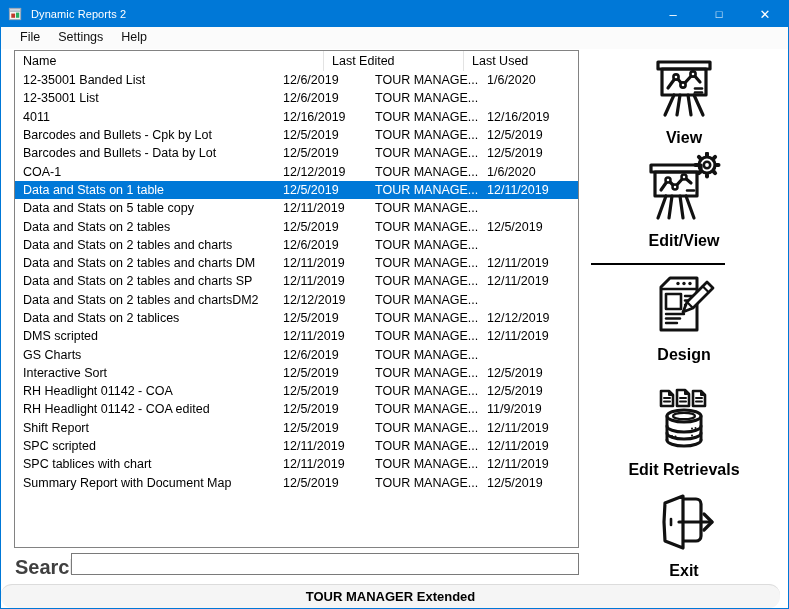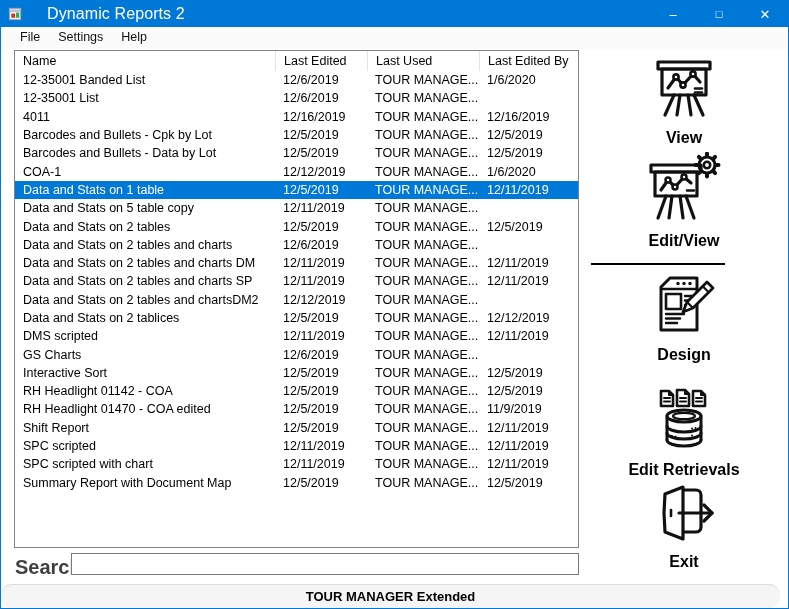--- a/index.html
+++ b/index.html
@@ -11,21 +11,21 @@
     background:#fff; border:1px solid var(--accent,#0078D7);
     overflow:hidden;
   }
 
   
   .titlebar{
     height:26px; background:var(--accent,#0078D7);
     display:flex; align-items:center; color:#fff;
   }
   .app-icon{ margin-left:7px; display:flex; }
-  .title{ margin-left:24px; font-size:16px; letter-spacing:.1px; }
+  .title{ margin-left:8px; font-size:11px; letter-spacing:.1px; }
   .controls{ margin-left:auto; display:flex; height:100%; }
   .ctrl{
     width:46px; height:100%; display:flex; align-items:center; justify-content:center;
     font-size:13px; color:#fff; cursor:default;
   }
   .ctrl.max{ font-size:11px; }
 
   
   .menubar{
     height:22px; background:#fbfbfb; display:flex; align-items:stretch;
@@ -35,20 +35,21 @@
 
   
   .listbox{
     position:absolute; left:13px; top:49px; width:565px; height:498px;
     border:1px solid #828282; background:#fff; overflow:hidden;
     font-size:12.5px; color:#000;
   }
   .lv-header{
     display:grid; grid-template-columns:260px 92px 112px 1fr;
     height:20px;
+    gap:48px;
   }
   .h-cell{
     display:flex; align-items:center; padding-left:8px; height:100%;
     border-left:1px solid #e3e3e3; white-space:nowrap; overflow:hidden;
   }
   .h-cell:first-child{ border-left:none; }
   .lv-row{
     display:grid; grid-template-columns:260px 92px 112px 1fr;
     height:18.3px; align-items:center;
   }
@@ -75,21 +76,21 @@
   }
   .action-label{ font-weight:bold; font-size:16px; color:#000; line-height:1.05; }
   .a-view{ top:8px; }
   .a-editview{ top:103px; }
   .sidebar-divider{
     position:absolute; top:214px; left:12px; width:134px;
     border-top:2px solid #000;
   }
   .a-design{ top:223px; }
   .a-retrievals{ top:338px; }
-  .a-exit{ top:434px;justify-content:flex-end; }
+  .a-exit{ top:443px;justify-content:flex-end; }
   .icon-wrap{ display:flex; }
 
   
   .statusbar{
     position:absolute; left:0; right:8px; bottom:0; height:24px;
     background:#f5f5f5; border-top:1px solid #dcdcdc;
     display:flex; align-items:center; justify-content:center;border-radius:11px;
   }
   .status-text{ font-weight:bold; font-size:13px; color:#000; }
 </style>
@@ -231,39 +232,39 @@
           <span class="lv-cell">TOUR MANAGE...</span>
           <span class="lv-cell">12/5/2019</span>
         </div>
         <div class="lv-row">
           <span class="lv-cell">RH Headlight 01142 - COA</span>
           <span class="lv-cell">12/5/2019</span>
           <span class="lv-cell">TOUR MANAGE...</span>
           <span class="lv-cell">12/5/2019</span>
         </div>
         <div class="lv-row">
-          <span class="lv-cell">RH Headlight 01470 - COA edited</span>
+          <span class="lv-cell">RH Headlight 01142 - COA edited</span>
           <span class="lv-cell">12/5/2019</span>
           <span class="lv-cell">TOUR MANAGE...</span>
           <span class="lv-cell">11/9/2019</span>
         </div>
         <div class="lv-row">
           <span class="lv-cell">Shift Report</span>
           <span class="lv-cell">12/5/2019</span>
           <span class="lv-cell">TOUR MANAGE...</span>
           <span class="lv-cell">12/11/2019</span>
         </div>
         <div class="lv-row">
           <span class="lv-cell">SPC scripted</span>
           <span class="lv-cell">12/11/2019</span>
           <span class="lv-cell">TOUR MANAGE...</span>
           <span class="lv-cell">12/11/2019</span>
         </div>
         <div class="lv-row">
-          <span class="lv-cell">SPC scripted with chart</span>
+          <span class="lv-cell">SPC tablices with chart</span>
           <span class="lv-cell">12/11/2019</span>
           <span class="lv-cell">TOUR MANAGE...</span>
           <span class="lv-cell">12/11/2019</span>
         </div>
         <div class="lv-row">
           <span class="lv-cell">Summary Report with Document Map</span>
           <span class="lv-cell">12/5/2019</span>
           <span class="lv-cell">TOUR MANAGE...</span>
           <span class="lv-cell">12/5/2019</span>
         </div>

